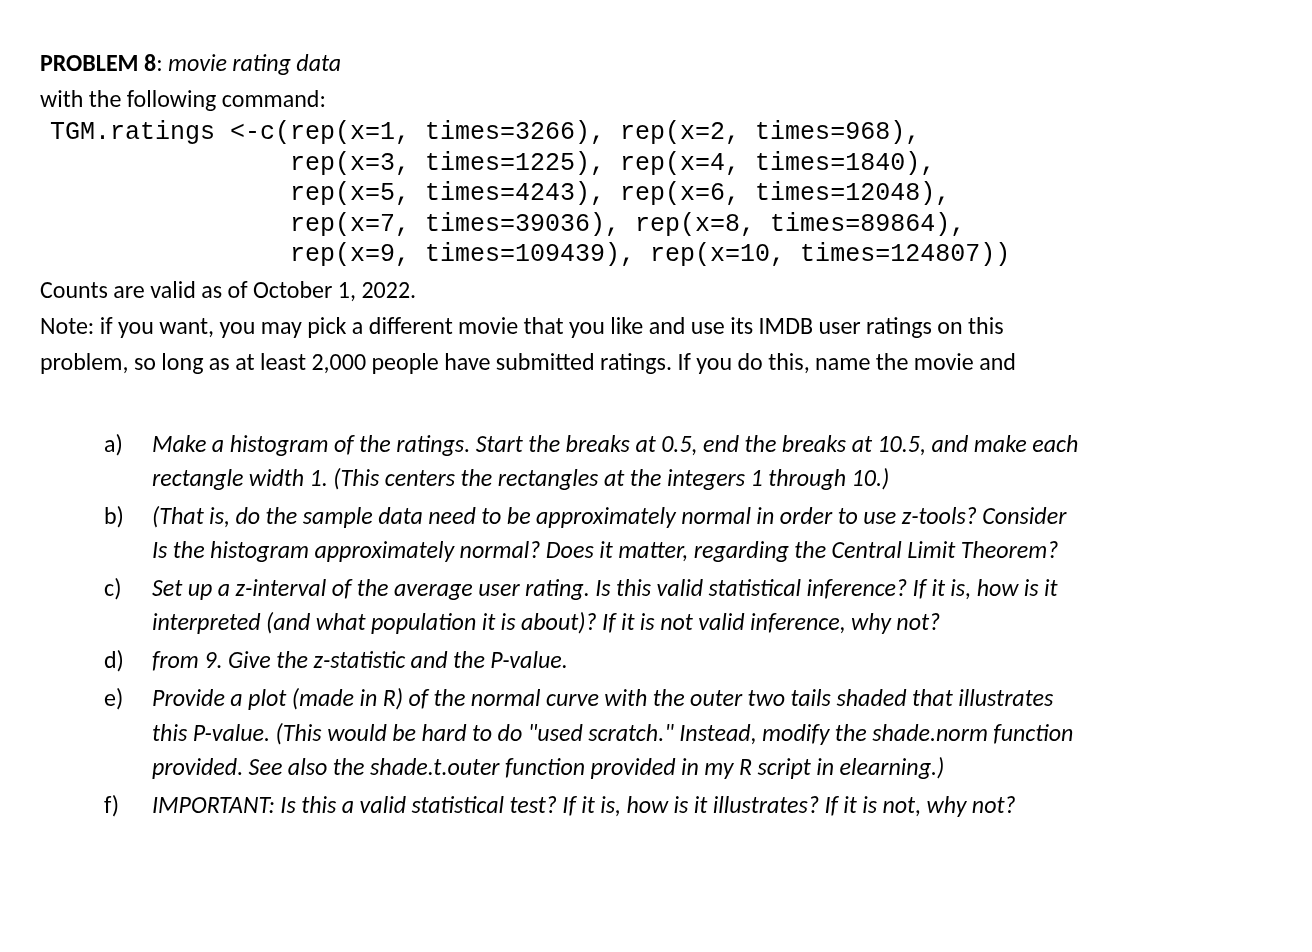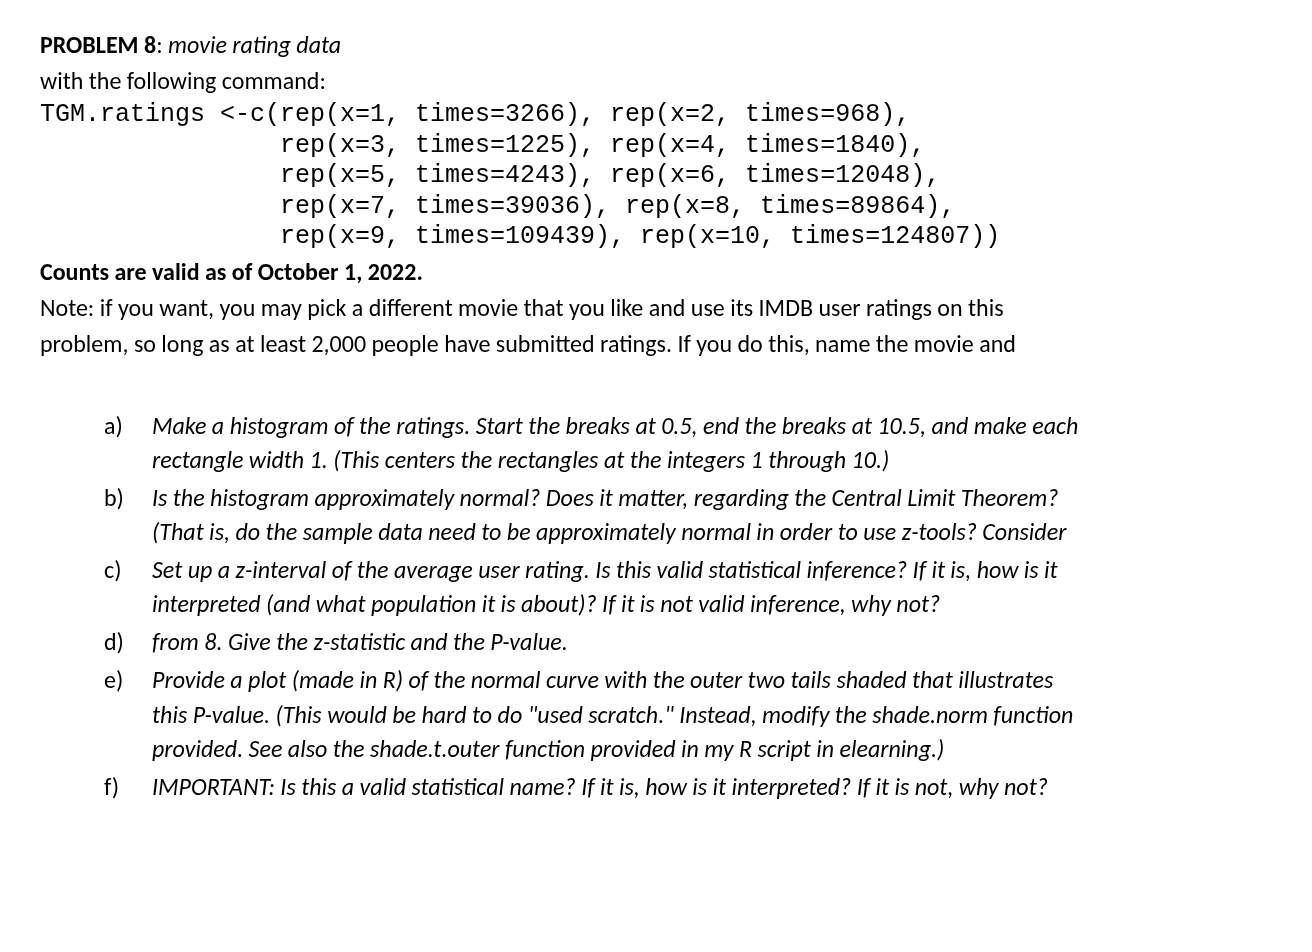--- a/index.html
+++ b/index.html
@@ -12,36 +12,36 @@
   .page {
     width: 1312px;
     min-height: 952px;
     box-sizing: border-box;
     padding: 28px 40px 40px 40px;
     font-size: 24px;
     line-height: 1.42;
   }
   .title-line {
     margin-bottom: 2px;
+    margin-top: 18px;
   }
   .bold { font-weight: 700; }
   .italic { font-style: italic; }
   .intro p {
     margin: 0 0 2px 0;
   }
   .codeblock {
     font-family: Consolas, "Courier New", monospace;
     white-space: pre;
     font-size: 25px;
     line-height: 1.22;
-    margin: 2px 0 2px 0;
+    margin: 2px 0 2px 10px;
   }
   .counts-line {
     margin: 0 0 2px 0;
-    font-weight: bold;
   }
   .note p {
     margin: 0 0 2px 0;
   }
   .questions {
     margin-top: 48px;
     padding-left: 64px;
   }
   .question-item {
     display: flex;
@@ -91,46 +91,46 @@
   <div class="question-item">
         <div class="q-marker">a)</div>
         <div class="q-text">
           <p>Make a histogram of the ratings. Start the breaks at 0.5, end the breaks at 10.5, and make each</p>
           <p>rectangle width 1. (This centers the rectangles at the integers 1 through 10.)</p>
         </div>
       </div>
       <div class="question-item">
         <div class="q-marker">b)</div>
         <div class="q-text">
+          <p>(That is, do the sample data need to be approximately normal in order to use z-tools? Consider</p>
           <p>Is the histogram approximately normal? Does it matter, regarding the Central Limit Theorem?</p>
-          <p>(That is, do the sample data need to be approximately normal in order to use z-tools? Consider</p>
         </div>
       </div>
       <div class="question-item">
         <div class="q-marker">c)</div>
         <div class="q-text">
           <p>Set up a z-interval of the average user rating. Is this valid statistical inference? If it is, how is it</p>
           <p>interpreted (and what population it is about)? If it is not valid inference, why not?</p>
         </div>
       </div>
       <div class="question-item">
         <div class="q-marker">d)</div>
         <div class="q-text">
-          <p>from 8. Give the z-statistic and the P-value.</p>
+          <p>from 9. Give the z-statistic and the P-value.</p>
         </div>
       </div>
       <div class="question-item">
         <div class="q-marker">e)</div>
         <div class="q-text">
           <p>Provide a plot (made in R) of the normal curve with the outer two tails shaded that illustrates</p>
           <p>this P-value. (This would be hard to do "used scratch." Instead, modify the shade.norm function</p>
           <p>provided. See also the shade.t.outer function provided in my R script in elearning.)</p>
         </div>
       </div>
       <div class="question-item">
         <div class="q-marker">f)</div>
         <div class="q-text">
-          <p>IMPORTANT: Is this a valid statistical name? If it is, how is it interpreted? If it is not, why not?</p>
+          <p>IMPORTANT: Is this a valid statistical test? If it is, how is it illustrates? If it is not, why not?</p>
         </div>
       </div>
     </div>
 
 </div>
 
 </body></html>

